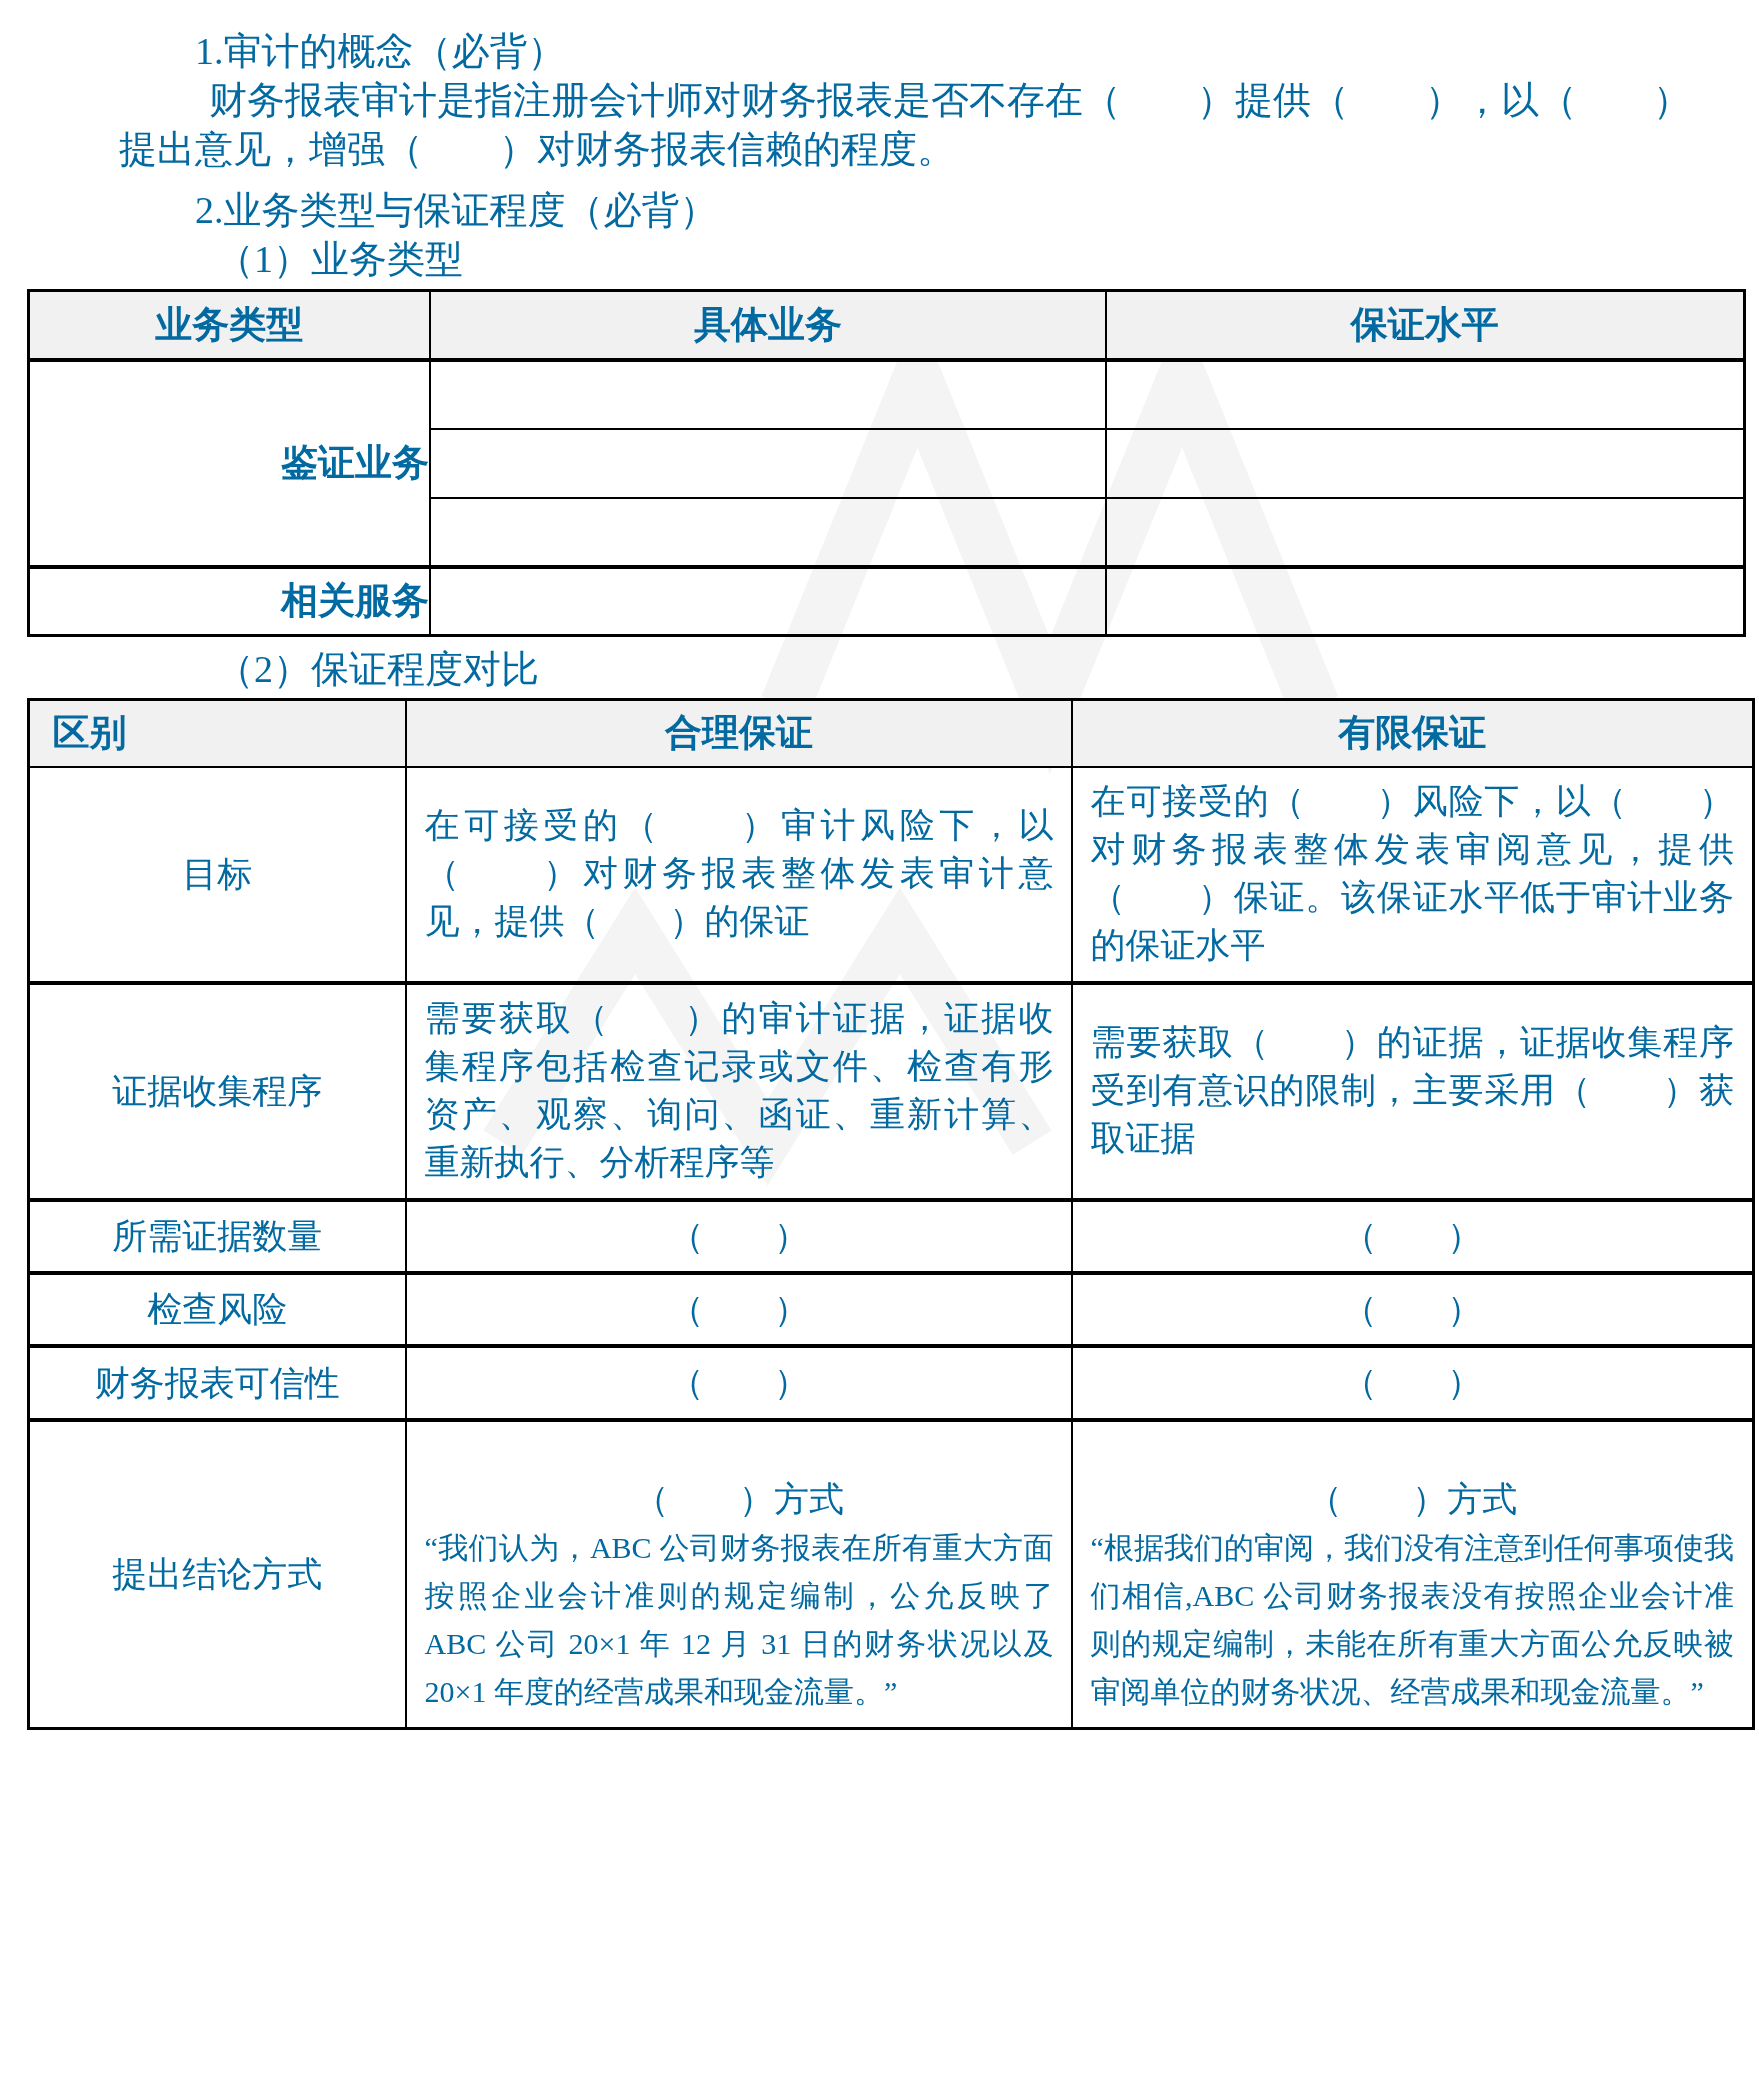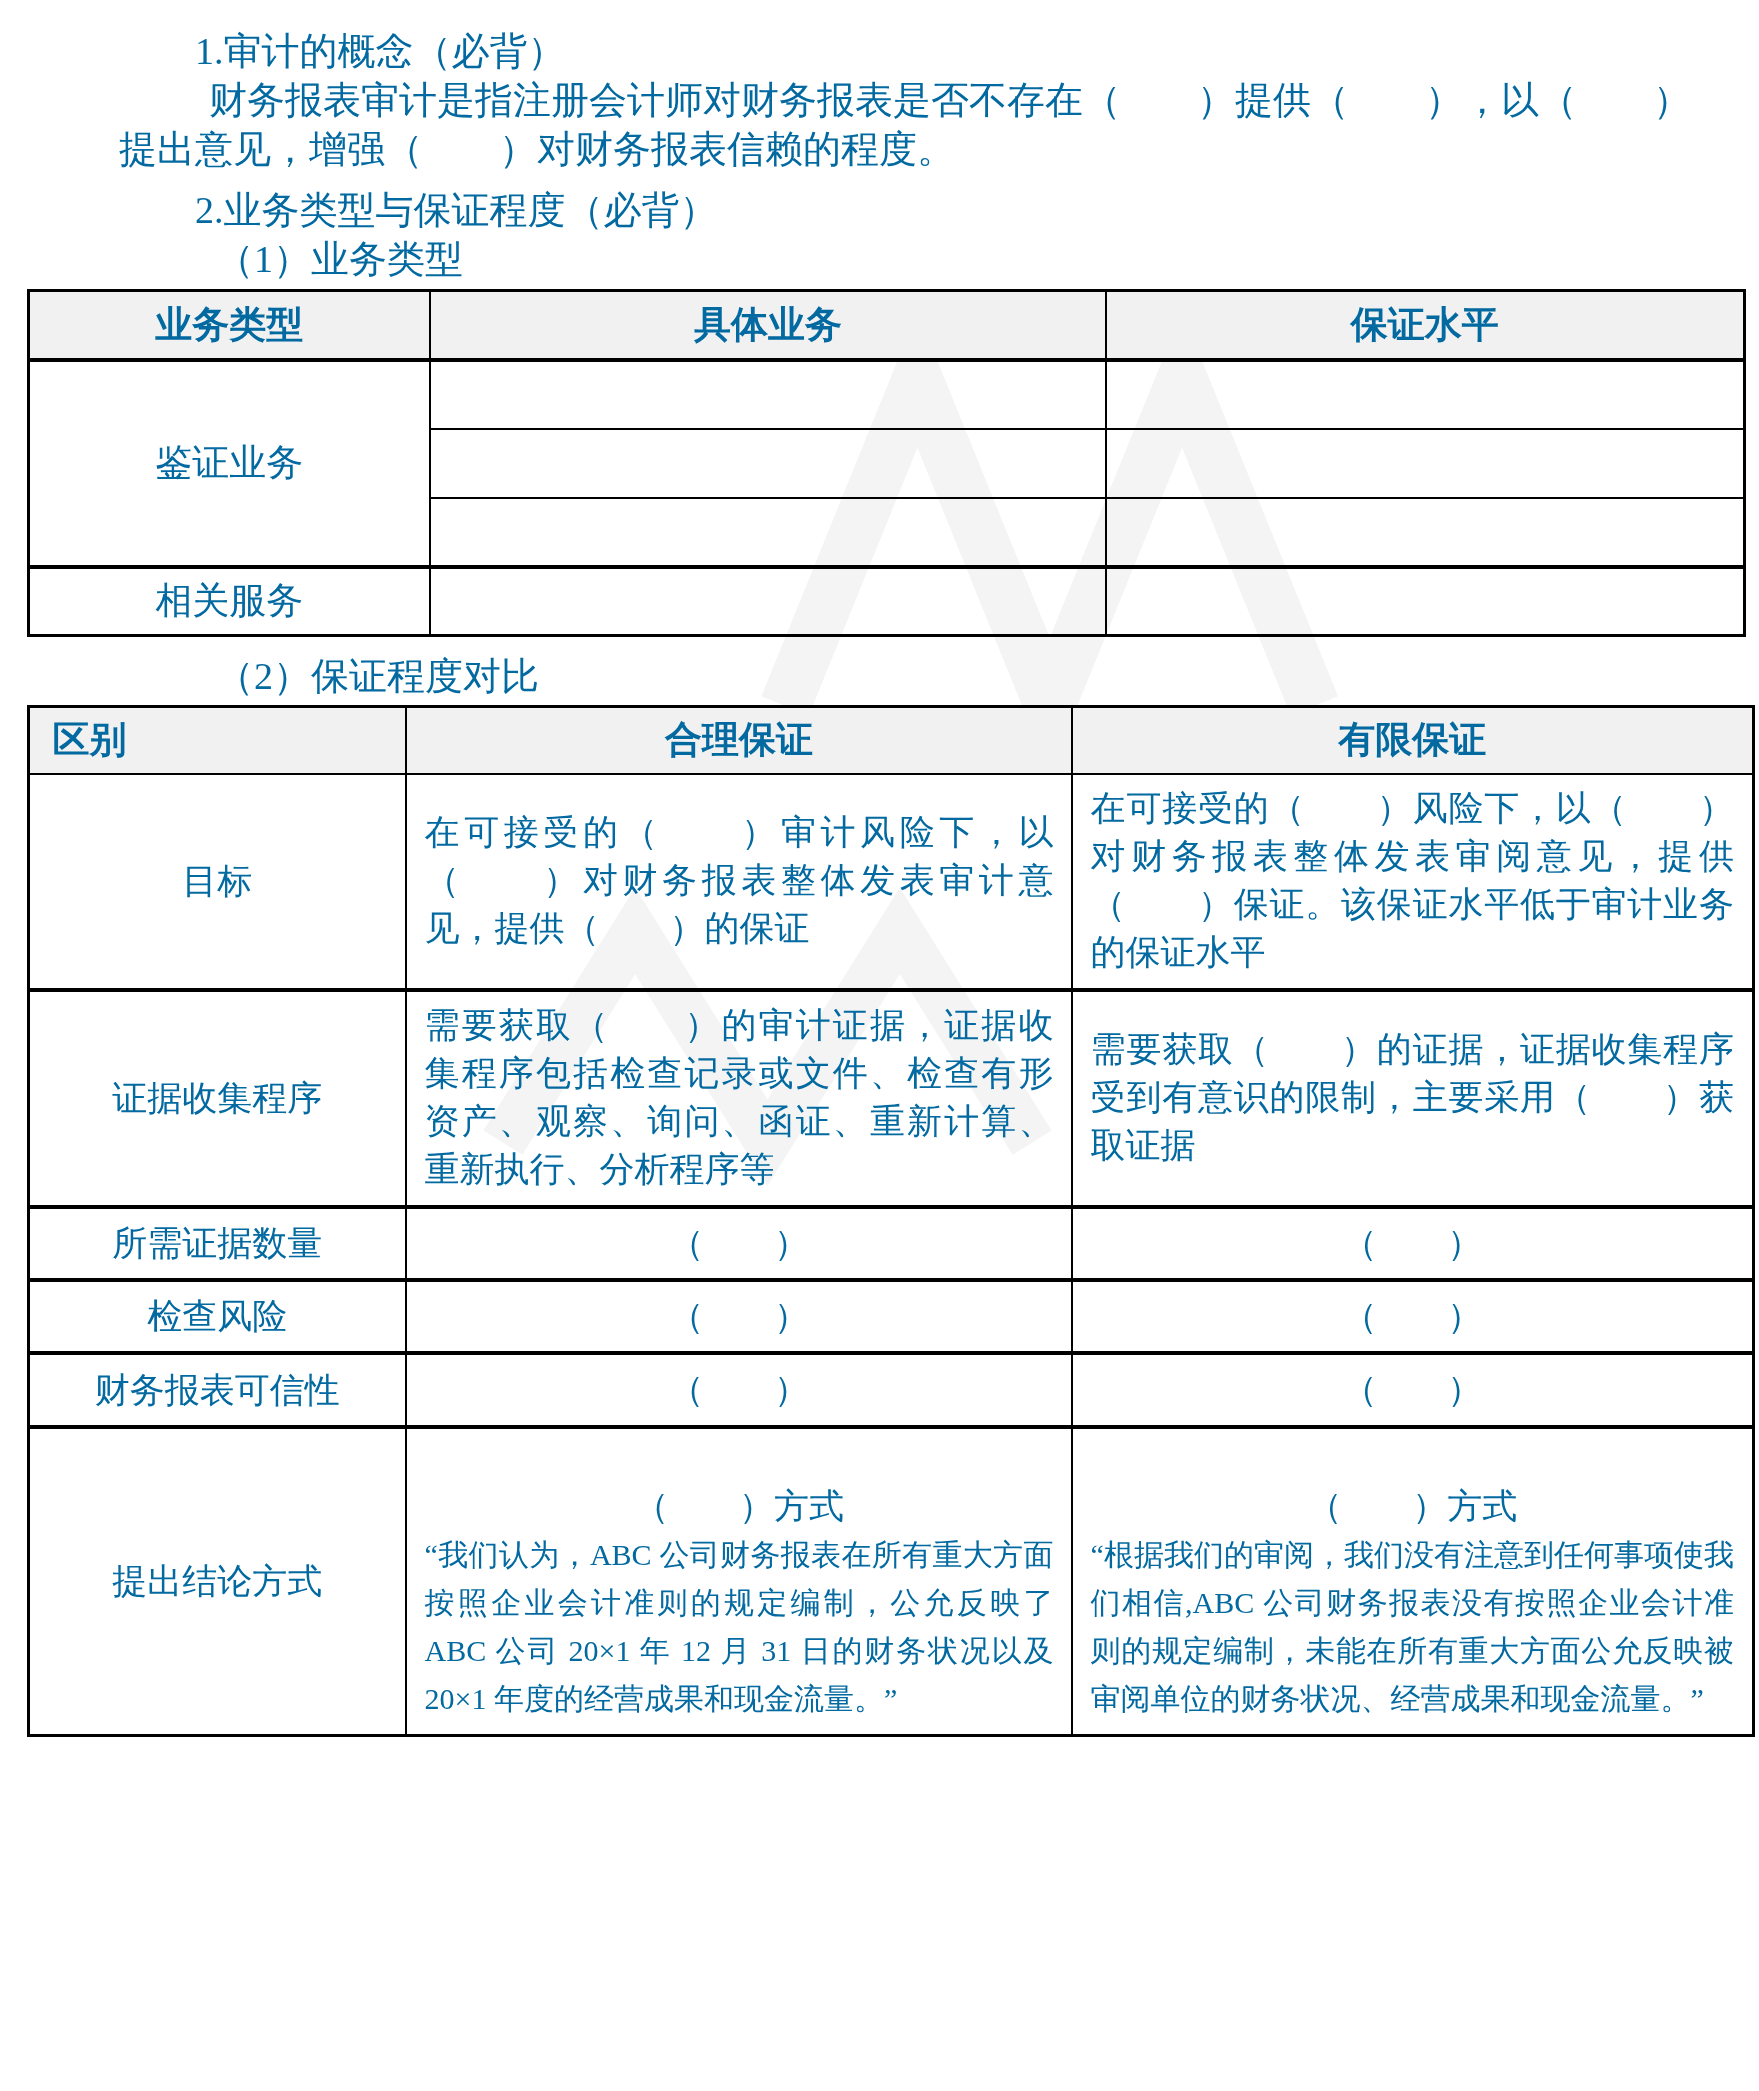--- a/index.html
+++ b/index.html
@@ -36,21 +36,21 @@
 
   
   .t2{width:1716px;margin:5.3px 0 0 26.5px;border:3.5px solid #000;}
   .t2 th{
     border:2.6px solid #000;border-bottom:4.4px solid #000;
     background:#f1f1f1;font-weight:bold;font-size:37px;text-align:center;
   }
   .t2 td{border:2.6px solid #000;}
   .t2 tr{height:69px;}
   .t2 tr.grp-last td{border-top:4.4px solid #000;}
-  .t2 .glabel{font-size:37px;font-weight:normal;text-align:center;}
+  .t2 .glabel{font-size:37px;font-weight:bold;text-align:right;}
 
   
   .t3{width:1725px;margin:3.5px 0 0 26.5px;border:3.5px solid #000;}
   .t3 th{
     border:2.6px solid #000;background:#f1f1f1;
     font-weight:bold;font-size:37px;text-align:center;height:65px;
   }
   .t3 th.left{text-align:left;padding-left:23px;}
   .t3 td{border:2.6px solid #000;border-top:4.4px solid #000;}
   .t3 tr.first-body td{border-top:2.6px solid #000;}
@@ -115,21 +115,21 @@
           <td></td>
         </tr>
         <tr class="grp-last">
           <td class="glabel">相关服务</td>
           <td></td>
           <td></td>
         </tr>
       </tbody>
     </table>
 
-    <div class="txt ind-sub" style="margin-top:15px;">（2）保证程度对比</div>
+    <div class="txt ind-sub" style="margin-top:8px;">（2）保证程度对比</div>
 
     <table class="t3">
       <colgroup>
           <col style="width:378px">
           <col style="width:666px">
           <col style="width:681px">
         </colgroup>
       <thead>
         <tr>
           <th class="left">区别</th>

